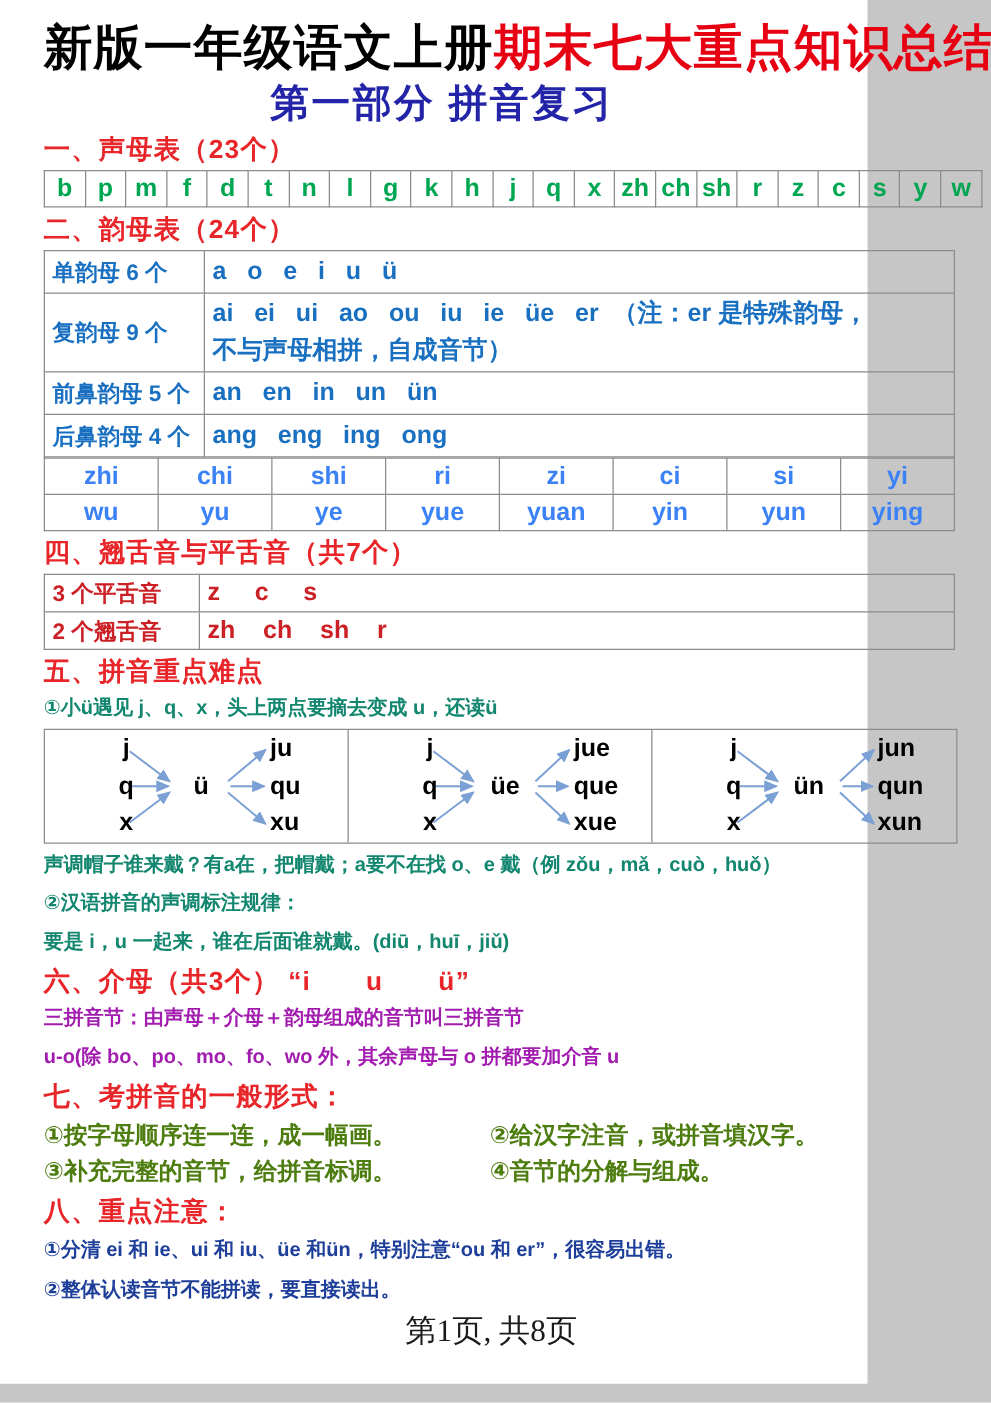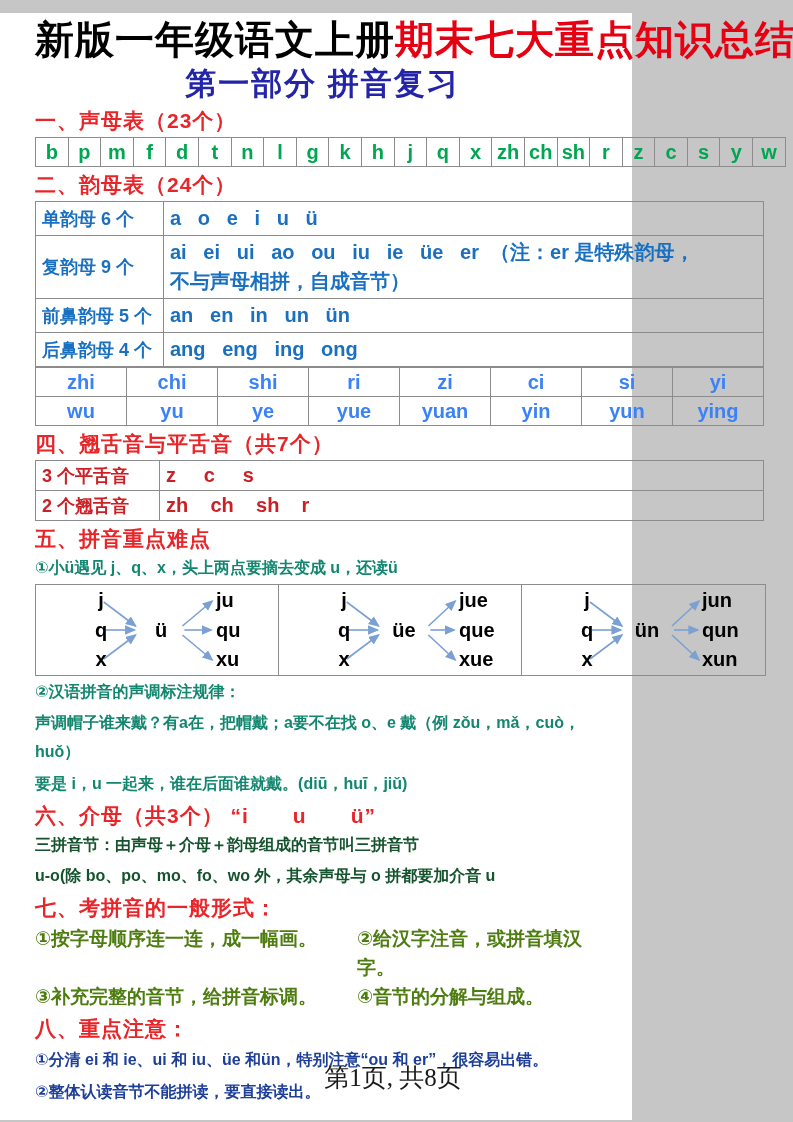--- a/index.html
+++ b/index.html
@@ -3,25 +3,25 @@
 <meta charset="utf-8">
 <style>
   html,body{margin:0;padding:0;}
   body{
     width:793px;height:1122px;
     background:#c6c6c6;
     font-family:"Liberation Sans","DejaVu Sans",sans-serif;
     position:relative;overflow:hidden;
   }
   .page{
-    position:absolute;top:13px;left:0;
-    width:632px;height:1107px;
+    position:absolute;top:0;left:0;
+    width:694px;height:1107px;
     background:#ffffff;
     box-sizing:border-box;
-    padding:2px 22px 0 35px;
+    padding:14px 22px 0 35px;
   }
   
   .doc-title{
     text-align:center;font-weight:bold;font-size:39px;line-height:50px;
     letter-spacing:1px;white-space:nowrap;
   }
   .doc-title .t-black{color:#000000;}
   .doc-title .t-red{color:#e60012;}
   .doc-subtitle{
     text-align:center;font-weight:bold;font-size:31px;line-height:38px;
@@ -59,21 +59,21 @@
   .tbl-tongue .lbl{
     width:124px;color:#cb2026;font-weight:bold;font-size:18px;height:30px;
     white-space:nowrap;
   }
   .tbl-tongue .val{
     color:#cb2026;font-weight:bold;font-size:20px;white-space:pre-wrap;
   }
   
   .line{font-weight:bold;font-size:16px;line-height:26px;margin:3px 0;}
   .teal{color:#12866f;}
-  .orange{color:#14532d;}
+  .orange{color:#a21caf;}
   .navy{color:#1e3f99;line-height:29px;}
   .purple-grid{
     display:grid;grid-template-columns:56% 44%;
     font-weight:bold;font-size:19px;line-height:29px;color:#4d7c0f;
   }
   
   .panels{display:flex;width:729px;border:1px solid #8c8c8c;margin:3px 0;}
   .panel{
     position:relative;width:243px;height:90px;box-sizing:border-box;
     border-right:1px solid #8c8c8c;
@@ -270,22 +270,22 @@
       <span class="p-l p-l0">j</span>
       <span class="p-l p-l1">q</span>
       <span class="p-l p-l2">x</span>
       <span class="p-c">ün</span>
       <span class="p-r p-r0">jun</span>
       <span class="p-r p-r1">qun</span>
       <span class="p-r p-r2">xun</span>
     </div>
   </div>
 
+  <div class="line teal" style="line-height:29px;">声调帽子谁来戴？有a在，把帽戴；a要不在找 o、e 戴（例 zǒu，mǎ，cuò，huǒ）</div>
   <div class="line teal">②汉语拼音的声调标注规律：</div>
-  <div class="line teal" style="line-height:29px;">声调帽子谁来戴？有a在，把帽戴；a要不在找 o、e 戴（例 zǒu，mǎ，cuò，huǒ）</div>
   <div class="line teal" style="line-height:29px;">要是 i，u 一起来，谁在后面谁就戴。(diū，huī，jiǔ)</div>
 
   <div class="sec-h">六、介母（共3个）  “i　　u　　ü”</div>
   <div class="line orange">三拼音节：由声母＋介母＋韵母组成的音节叫三拼音节</div>
   <div class="line orange" style="line-height:29px;">u-o(除 bo、po、mo、fo、wo 外，其余声母与 o 拼都要加介音 u</div>
 
   <div class="sec-h">七、考拼音的一般形式：</div>
   <div class="purple-grid">
     <div>①按字母顺序连一连，成一幅画。</div>
     <div>②给汉字注音，或拼音填汉字。</div>

